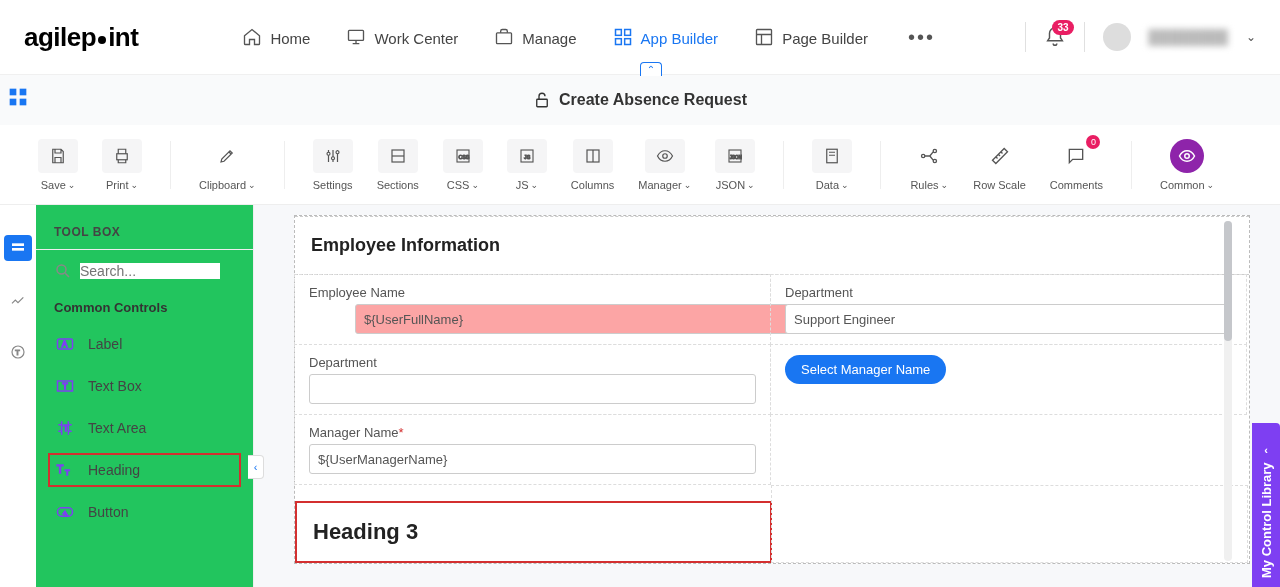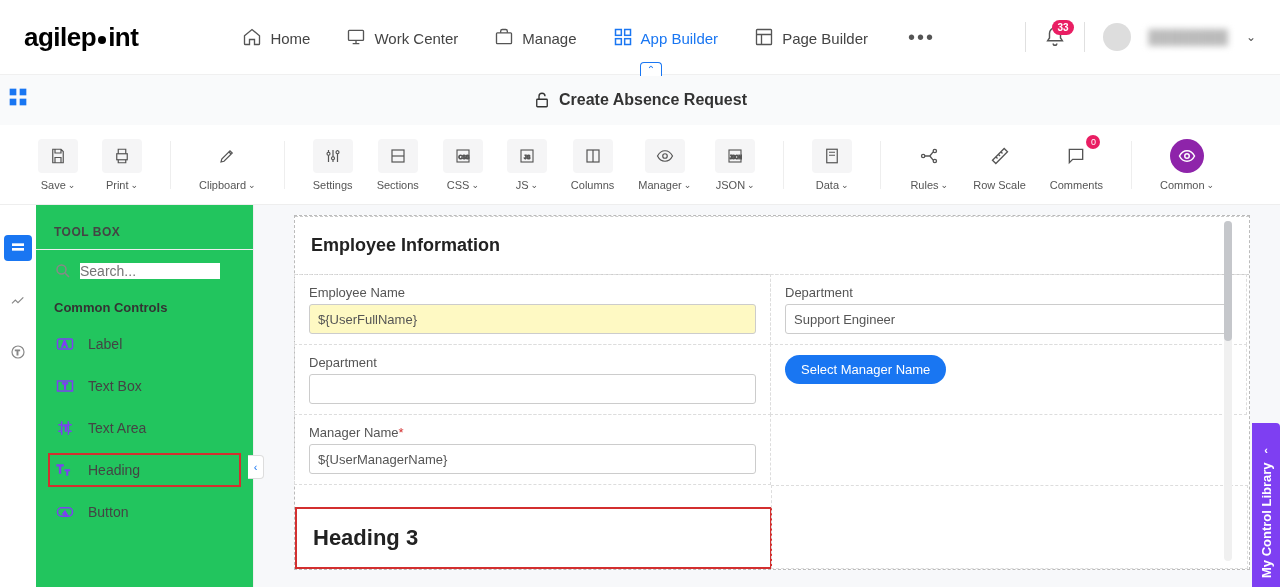--- a/index.html
+++ b/index.html
@@ -63,23 +63,23 @@
 
 
 .canvas-wrap { flex: 1; padding: 10px 30px 0 40px; overflow: hidden; position: relative; }
 .form-canvas { background: #fff; border: 1px dashed #bbb; padding: 0; }
 .section-header { font-size: 18px; font-weight: 700; color: #222; padding: 18px 16px; border-bottom: 1px dashed #ccc; border-top: 1px dashed #ccc; }
 .field-grid { display: flex; flex-wrap: wrap; }
 .field-cell { width: 50%; padding: 10px 14px; border: 1px dashed #ddd; margin: -1px 0 0 -1px; }
 .field-label { font-size: 13px; color: #555; margin-bottom: 4px; }
 .field-label .req { color: #d32f2f; }
 .field-input { width: 100%; height: 30px; border: 1px solid #ccc; border-radius: 3px; padding: 0 8px; font-size: 13px; color: #555; }
-.field-input.readonly { background: #fef9c3; }
+.field-input.readonly { background: #fca5a5; margin-left: 46px; }
 .select-btn { background: #1976f2; color: #fff; border: none; border-radius: 16px; padding: 7px 16px; font-size: 13px; cursor: pointer; font-weight: 500; }
-.heading-drop { border: 2px solid #d32f2f; border-style: solid; padding: 16px; margin-top: 22px; width: 50%; box-sizing: border-box; }
+.heading-drop { border: 2px solid #d32f2f; border-style: solid; padding: 16px; margin-top: 16px; width: 50%; box-sizing: border-box; }
 .heading-drop h3 { font-size: 22px; font-weight: 700; color: #222; }
 
 
 .vscroll { position: absolute; right: 48px; top: 16px; width: 8px; height: 340px; background: #f0f0f0; border-radius: 4px; }
 .vscroll-thumb { position: absolute; top: 0; width: 8px; height: 120px; background: #c5c7cb; border-radius: 4px; }
 
 
 .side-tab { position: absolute; right: 0; top: 218px; width: 28px; height: 176px; background: #7e3ff2; color: #fff; writing-mode: vertical-rl; transform: rotate(180deg); display: flex; align-items: center; justify-content: center; font-size: 13px; font-weight: 600; border-radius: 4px 0 0 4px; cursor: pointer; gap: 6px; }
 .side-tab .arrow-up { writing-mode: horizontal-tb; transform: rotate(180deg); font-size: 11px; }
 

